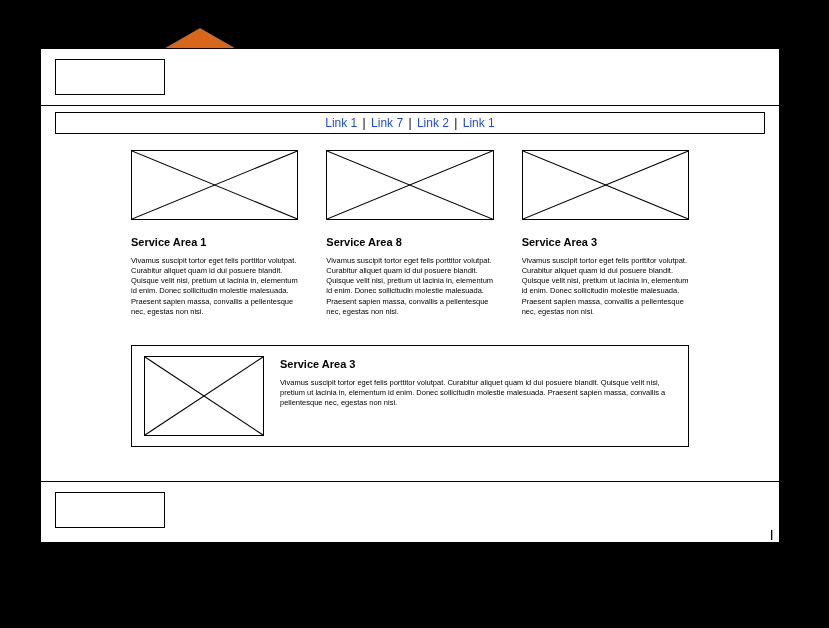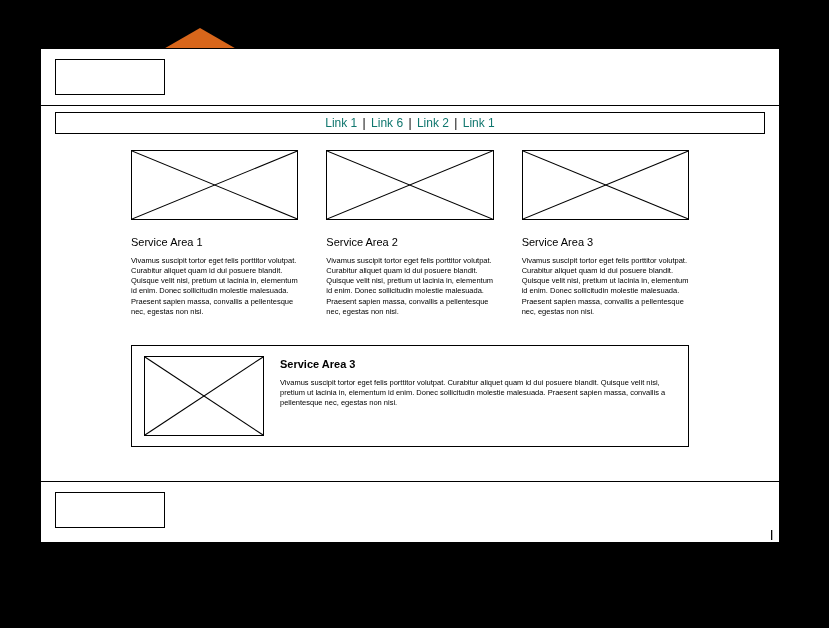--- a/index.html
+++ b/index.html
@@ -41,21 +41,21 @@
   }
   .nav-bar {
     margin: 6px 14px 0 14px;
     border: 1px solid #000;
     text-align: center;
     padding: 3px 0;
     font-size: 12px;
   }
   .nav-bar a {
     text-decoration: none;
-    color: #0f766e;
+    color: #1d4ed8;
     cursor: pointer;
   }
   .nav-sep { margin: 0 2px; }
   .content {
     padding: 16px 90px 16px 90px;
   }
   .row {
     display: flex;
     gap: 28px;
   }
@@ -74,21 +74,21 @@
     inset: 0;
     width: 100%;
     height: 100%;
   }
   .img-ph line {
     stroke: #000;
     stroke-width: 1.2;
   }
   .svc-img { height: 70px; }
   .svc-title {
-    font-weight: 400;
+    font-weight: 700;
     font-size: 11px;
     margin-top: 16px;
     margin-bottom: 8px;
   }
   .svc-desc {
     font-size: 7.5px;
     line-height: 1.35;
     color: #000;
   }
   .feature-box {
@@ -142,21 +142,21 @@
 
 <div class="page">
 
   <div class="header-band">
     <div class="logo-box"></div>
   </div>
 
   <div class="nav-bar">
     <a>Link 1</a>
     <span class="nav-sep">|</span>
-    <a>Link 6</a>
+    <a>Link 7</a>
     <span class="nav-sep">|</span>
     <a>Link 2</a>
     <span class="nav-sep">|</span>
     <a>Link 1</a>
   </div>
 
   <div class="content">
 
     <div class="row">
 
@@ -171,21 +171,21 @@
         <div class="svc-desc">Vivamus suscipit tortor eget felis porttitor volutpat. Curabitur aliquet quam id dui posuere blandit. Quisque velit nisi, pretium ut lacinia in, elementum id enim. Donec sollicitudin molestie malesuada. Praesent sapien massa, convallis a pellentesque nec, egestas non nisi.</div>
       </div>
 
       <div class="col">
         <div class="img-ph svc-img">
           <svg viewBox="0 0 100 100" preserveAspectRatio="none">
               <line x1="0" y1="0" x2="100" y2="100"></line>
               <line x1="100" y1="0" x2="0" y2="100"></line>
             </svg>
         </div>
-        <div class="svc-title">Service Area 2</div>
+        <div class="svc-title">Service Area 8</div>
         <div class="svc-desc">Vivamus suscipit tortor eget felis porttitor volutpat. Curabitur aliquet quam id dui posuere blandit. Quisque velit nisi, pretium ut lacinia in, elementum id enim. Donec sollicitudin molestie malesuada. Praesent sapien massa, convallis a pellentesque nec, egestas non nisi.</div>
       </div>
 
       <div class="col">
         <div class="img-ph svc-img">
           <svg viewBox="0 0 100 100" preserveAspectRatio="none">
               <line x1="0" y1="0" x2="100" y2="100"></line>
               <line x1="100" y1="0" x2="0" y2="100"></line>
             </svg>
         </div>

